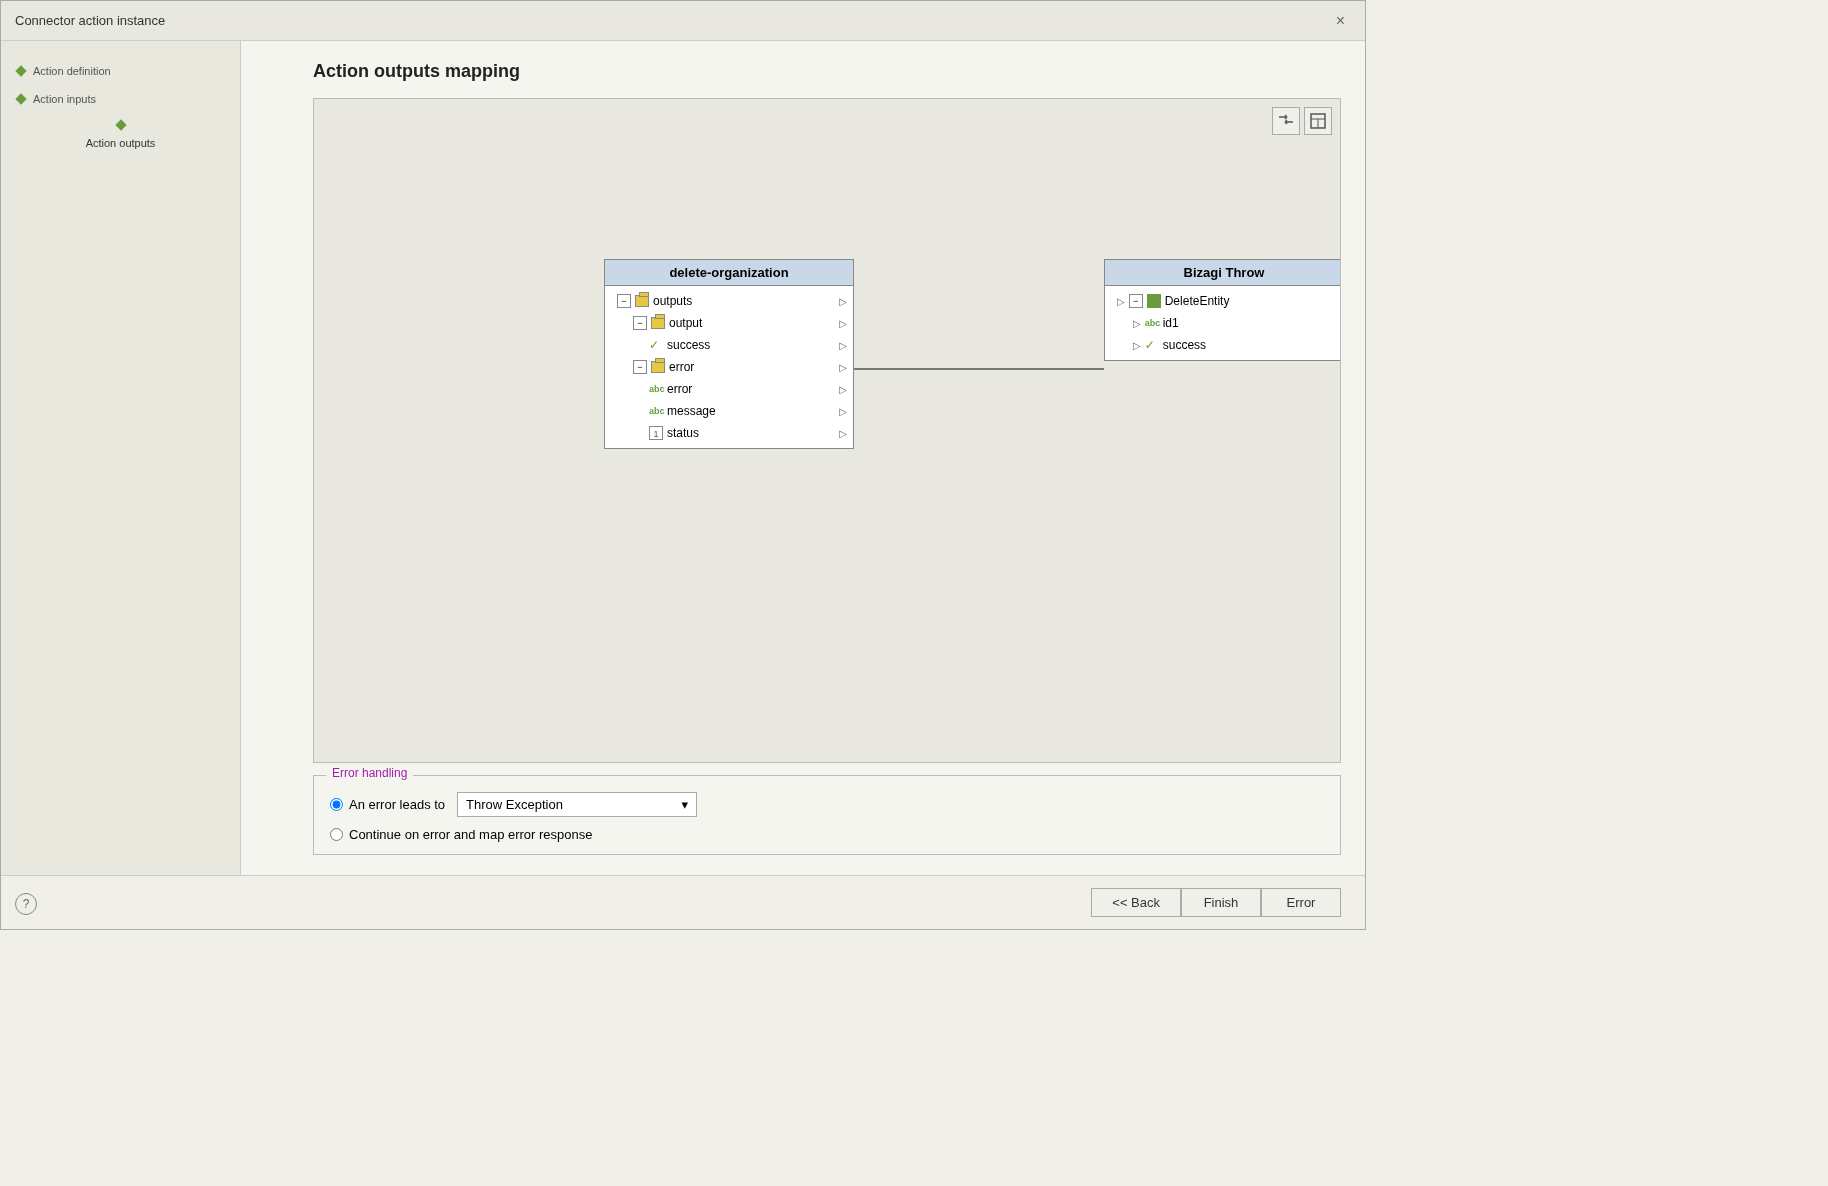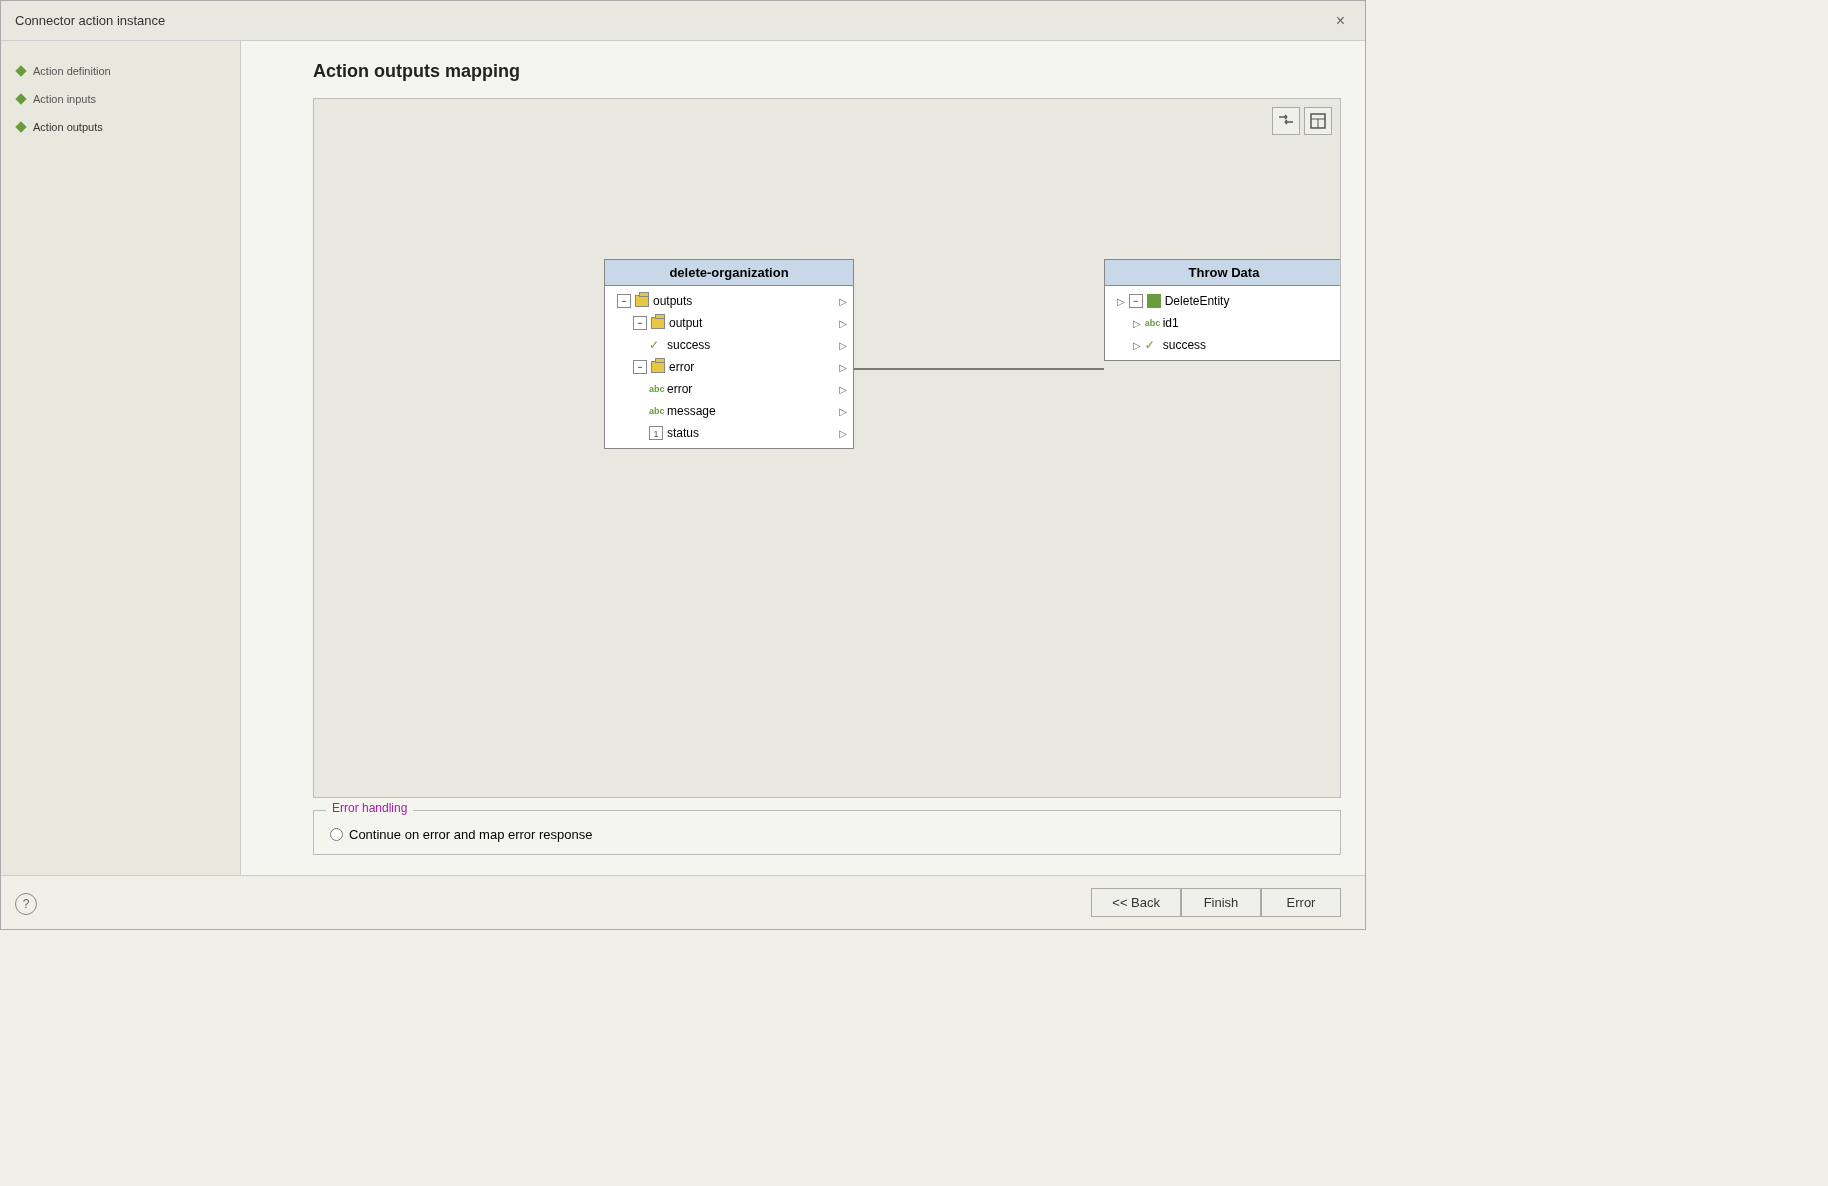--- a/index.html
+++ b/index.html
@@ -60,21 +60,21 @@
     .sidebar-item {
       display: flex;
       align-items: center;
       gap: 8px;
       padding: 4px 6px;
       cursor: pointer;
       color: #555;
       font-size: 11px;
       border-radius: 3px;
     }
-    .sidebar-item.active { color: #333; font-weight: 500; }
+    .sidebar-item.active { color: #333; font-weight: 500; flex-direction: column; }
     .sidebar-diamond {
       width: 8px; height: 8px;
       background: #6a9c3e;
       transform: rotate(45deg);
       flex-shrink: 0;
     }
     .content-area {
       flex: 1;
       display: flex;
       flex-direction: column;
@@ -402,21 +402,21 @@
 
               <div class="tree-row tree-indent-3">
                 <span class="icon-num">1</span>
                 <span>status</span>
                 <span class="arrow-right">▷</span>
               </div>
             </div>
           </div>
 
           <div class="data-table" style="left: 790px; top: 160px; min-width: 240px;">
-            <div class="data-table-header">Throw Data</div>
+            <div class="data-table-header">Bizagi Throw</div>
             <div class="data-table-body">
 
               <div class="tree-row tree-indent-1">
                 <span class="arrow-left">▷</span>
                 <div class="expand-icon">−</div>
                 <span style="display:inline-block;width:14px;height:14px;background:#6a9c3e;margin-right:4px;flex-shrink:0;"></span>
                 <span>DeleteEntity</span>
               </div>
 
               <div class="tree-row tree-indent-2">
@@ -432,20 +432,30 @@
               </div>
             </div>
           </div>
 
         </div>
       </div>
 
       <div class="error-handling-section">
         <span class="error-handling-legend">Error handling</span>
         <div class="error-handling-body">
+          <div class="error-row">
+            <label class="radio-label">
+              <input type="radio" name="error-option" checked="" style="">
+              <span>An error leads to</span>
+            </label>
+            <div class="dropdown-select">
+              <span>Throw Exception</span>
+              <span>▾</span>
+            </div>
+          </div>
           <div class="error-row">
             <label class="radio-label">
               <input type="radio" name="error-option" style="">
               <span>Continue on error and map error response</span>
             </label>
           </div>
         </div>
       </div>
 
     </div>

